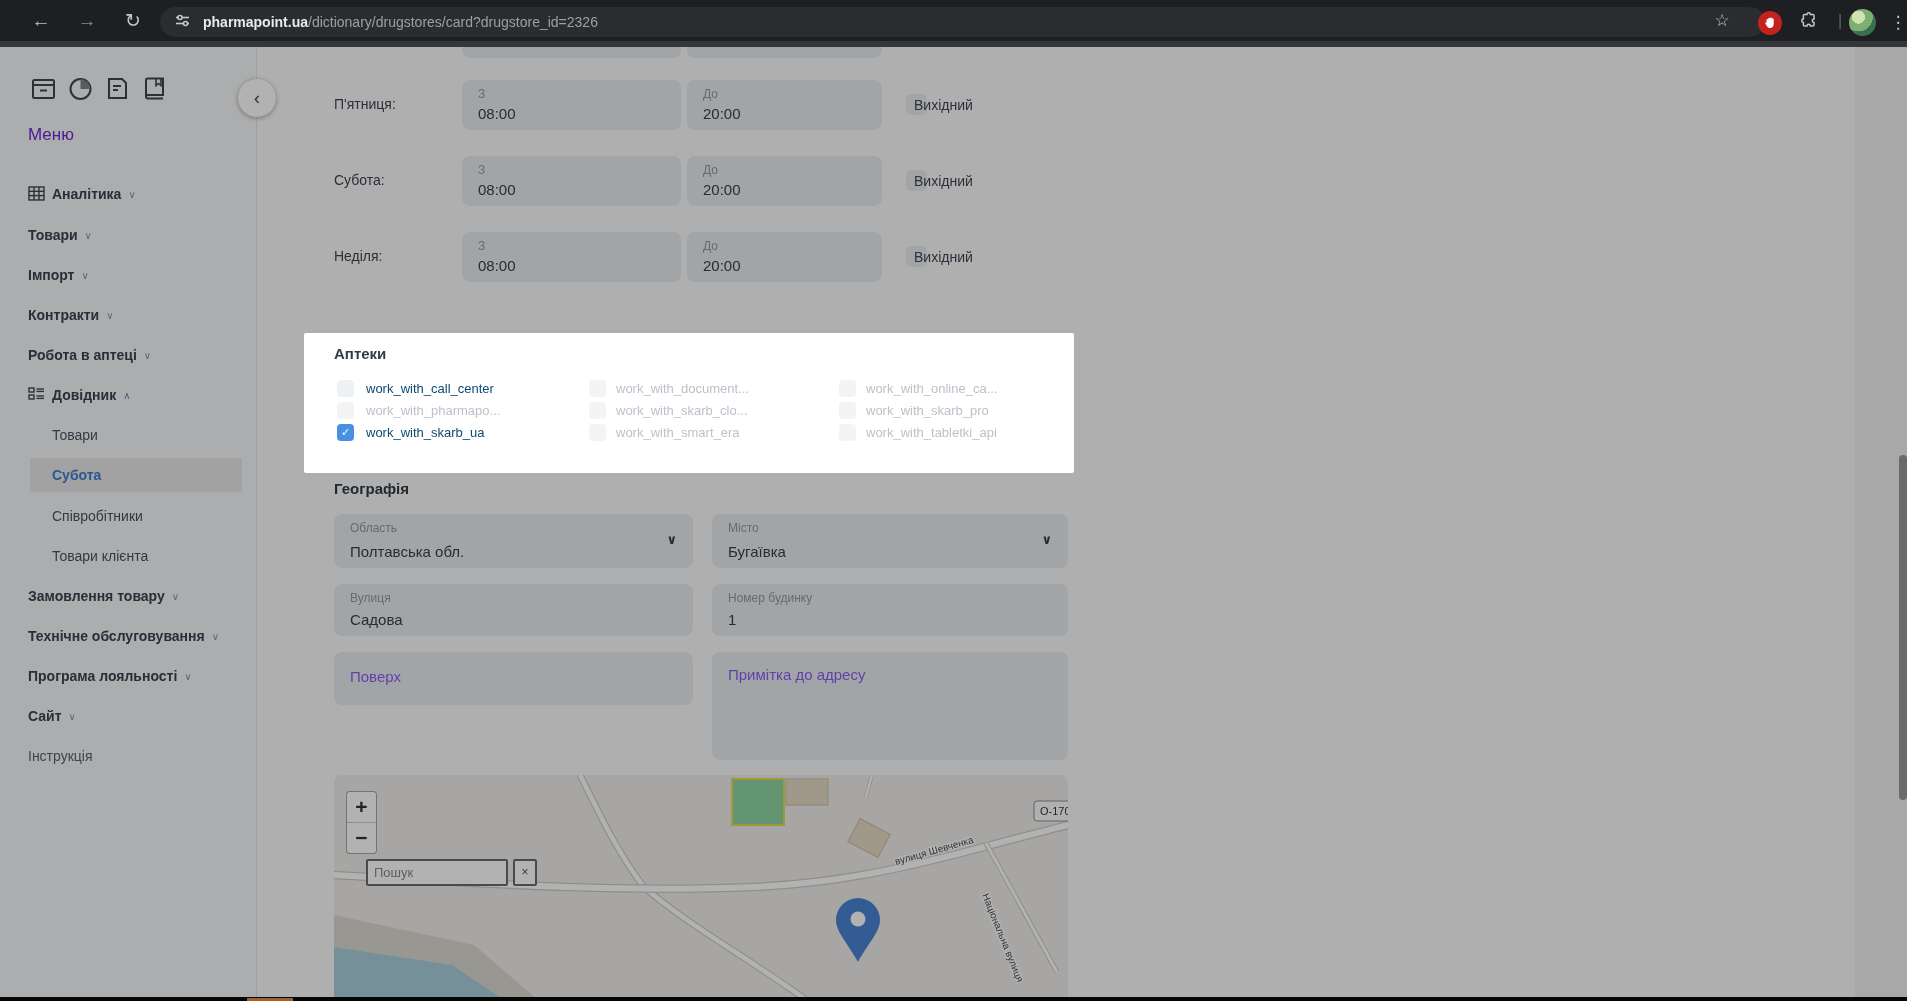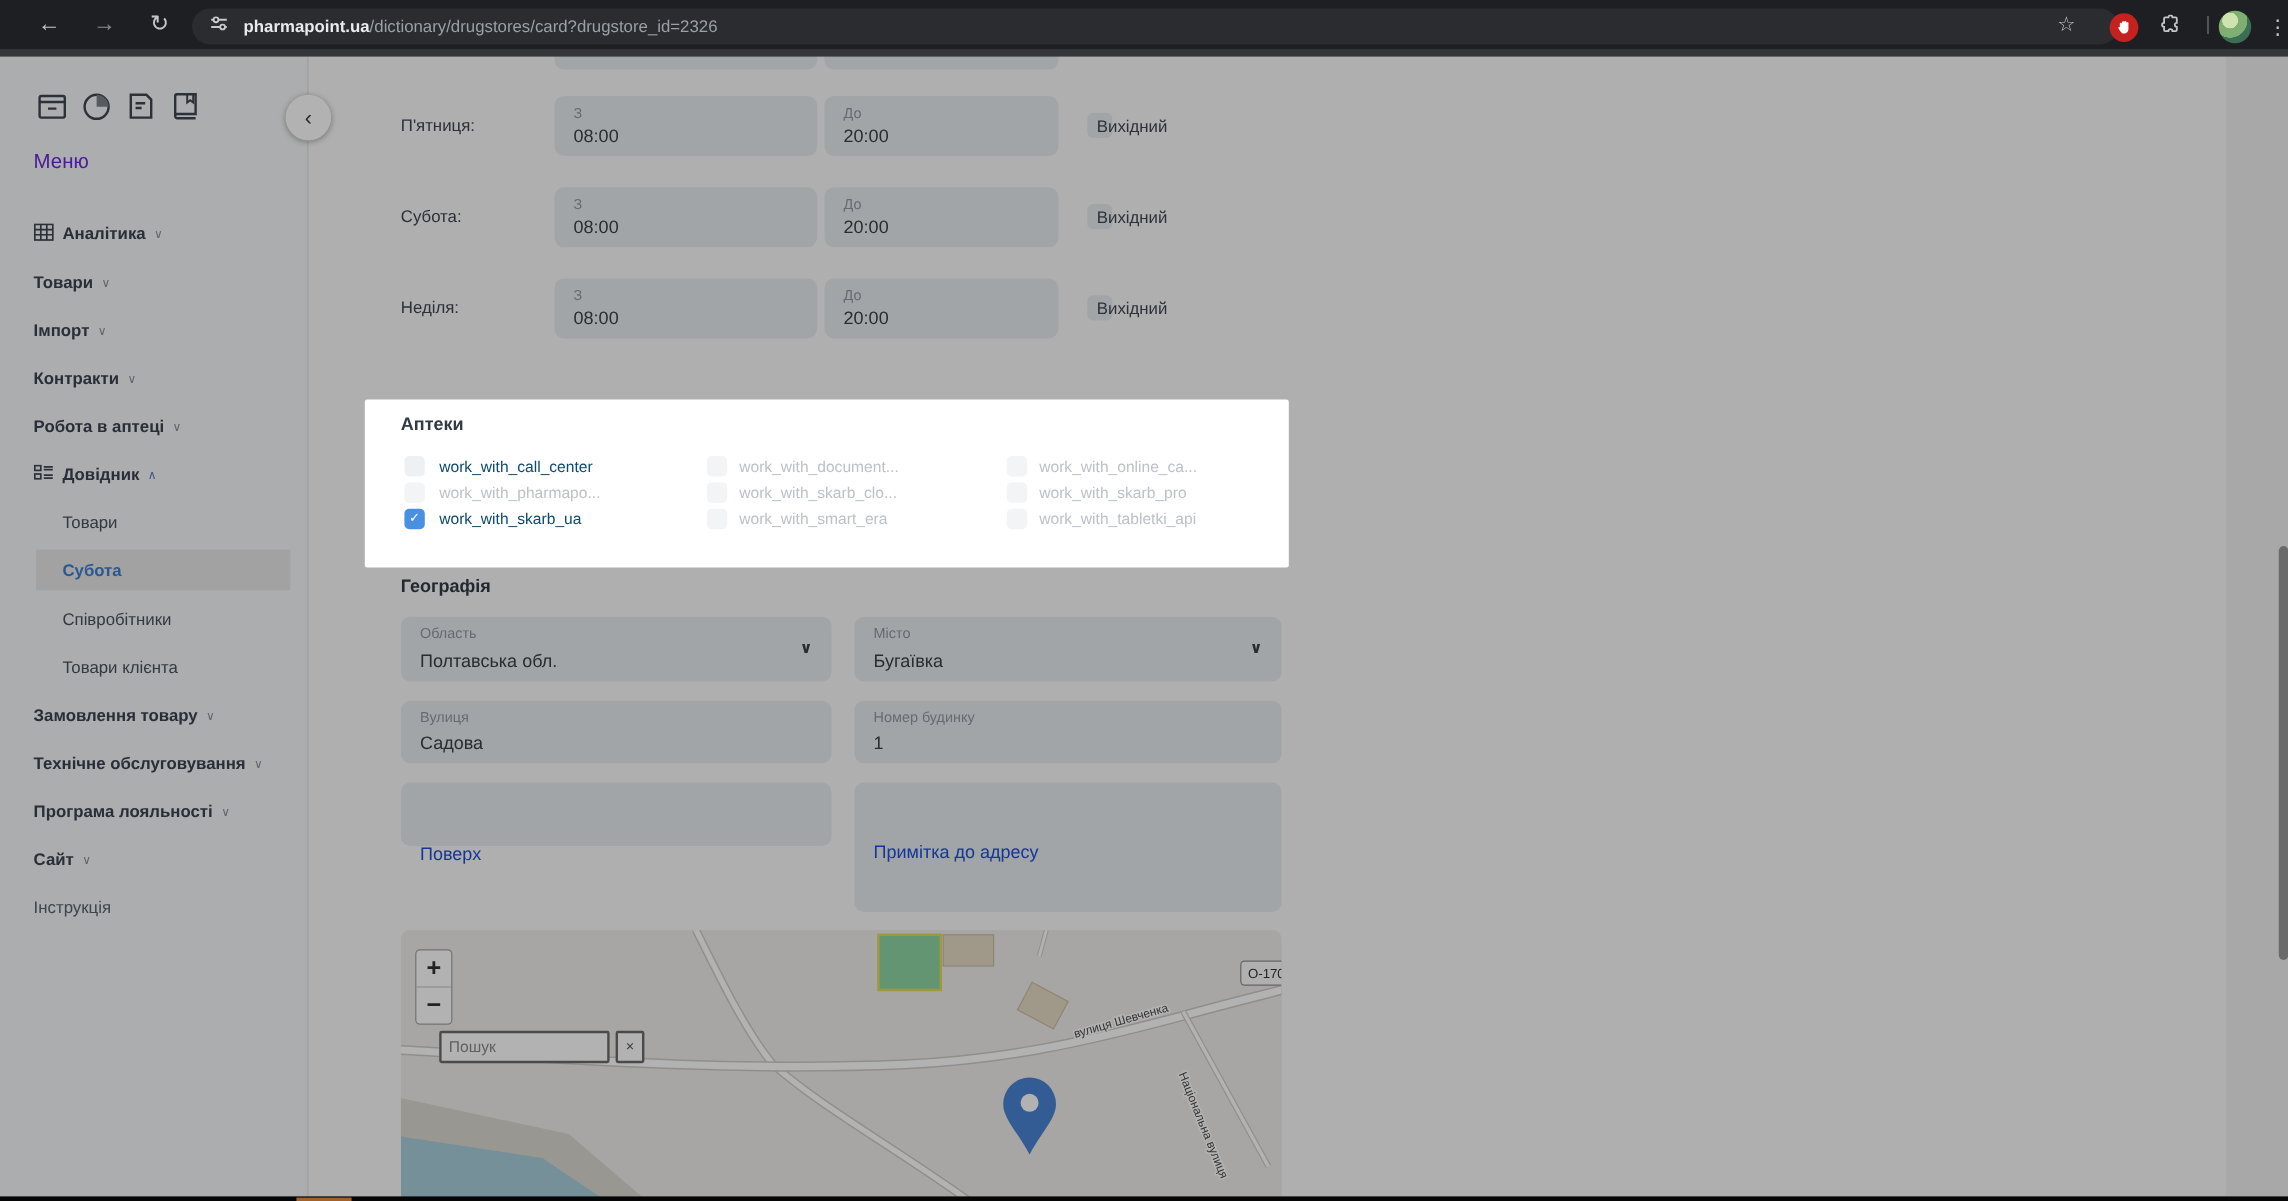--- a/index.html
+++ b/index.html
@@ -36,21 +36,21 @@
   .collapse-fab{position:absolute;left:238px;top:79px;width:38px;height:38px;border-radius:50%;background:#ffffff;box-shadow:0 1px 5px rgba(0,0,0,.35);z-index:40;display:flex;align-items:center;justify-content:center;font-size:18px;color:#3c4043;cursor:pointer;}
 
   
   .scroll-gutter{position:absolute;left:1855px;top:47px;width:52px;height:954px;background:#f1f1f1;z-index:5;}
   .scroll-thumb{position:absolute;left:1899px;top:455px;width:8px;height:345px;background:#999;border-radius:4px;z-index:6;}
 
   .field{position:absolute;background:#e9edf0;border-radius:8px;}
   .field .flabel{position:absolute;left:16px;top:7px;font-size:12px;color:#9299a2;}
   .field .fvalue{position:absolute;left:16px;bottom:8px;font-size:15px;color:#3c4043;}
   .field .fchev{position:absolute;right:16px;top:50%;margin-top:-9px;font-size:13px;font-weight:bold;color:#3c4043;}
-  .field .fplaceholder{position:absolute;left:16px;top:16px;font-size:15px;color:#1d4ed8;margin-top:36px;}
+  .field .fplaceholder{position:absolute;left:16px;top:16px;font-size:15px;color:#8b5cf6;}
 
   .dayrow{position:absolute;left:334px;width:660px;height:50px;}
   .dayrow .dlabel{position:absolute;left:0;top:16px;font-size:14px;color:#3f4552;}
   .dayrow .f1{left:128px;top:0;width:219px;height:50px;}
   .dayrow .f2{left:353px;top:0;width:195px;height:50px;}
   .cbx{position:absolute;width:21px;height:21px;background:#e9edf0;border-radius:5px;}
   .dayrow .cbx{left:572px;top:14px;}
   .dayrow .clabel{position:absolute;left:580px;top:17px;font-size:14px;color:#3f4552;}
 
   .svc-card{position:absolute;left:304px;top:333px;width:770px;height:140px;background:#ffffff;border-radius:2px;z-index:60;}

